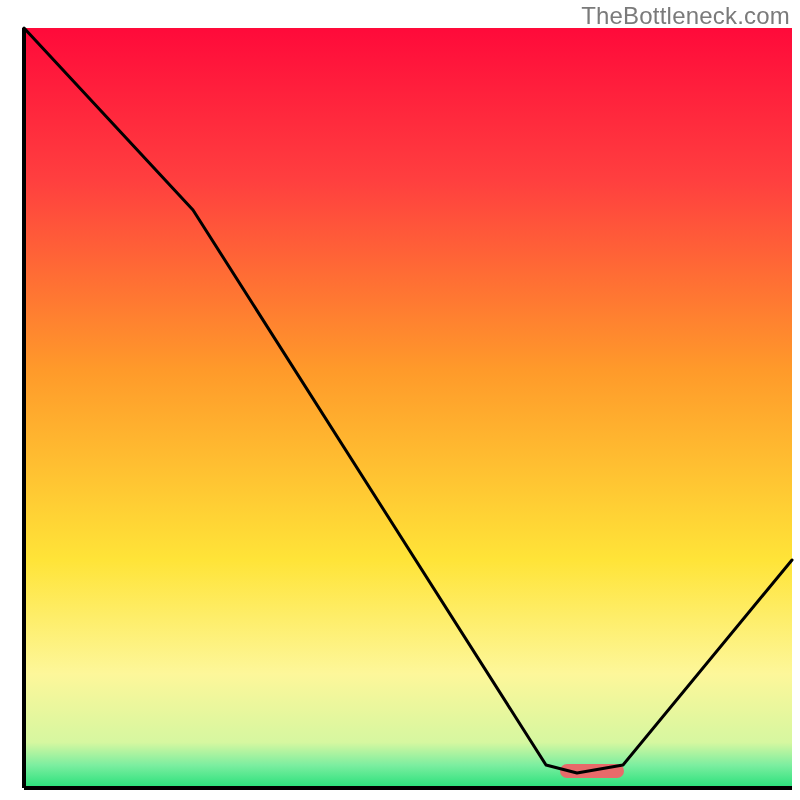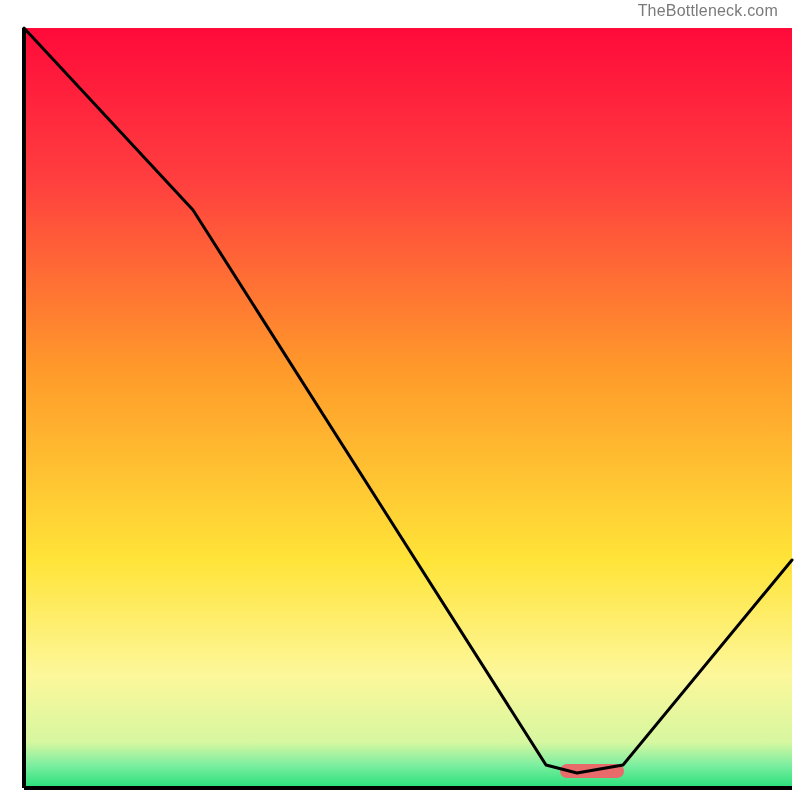--- a/index.html
+++ b/index.html
@@ -14,22 +14,22 @@
     position: relative;
     width: 800px;
     height: 800px;
   }
   svg {
     display: block;
   }
   .watermark {
     position: absolute;
     top: 2px;
-    right: 22px;
-    font-size: 16px;
+    right: 10px;
+    font-size: 24px;
     color: #7a7a7a;
     font-weight: 500;
     letter-spacing: 0.2px;
   }
 </style>
 </head>
 <body>
 
 <div class="canvas-wrap">
 

